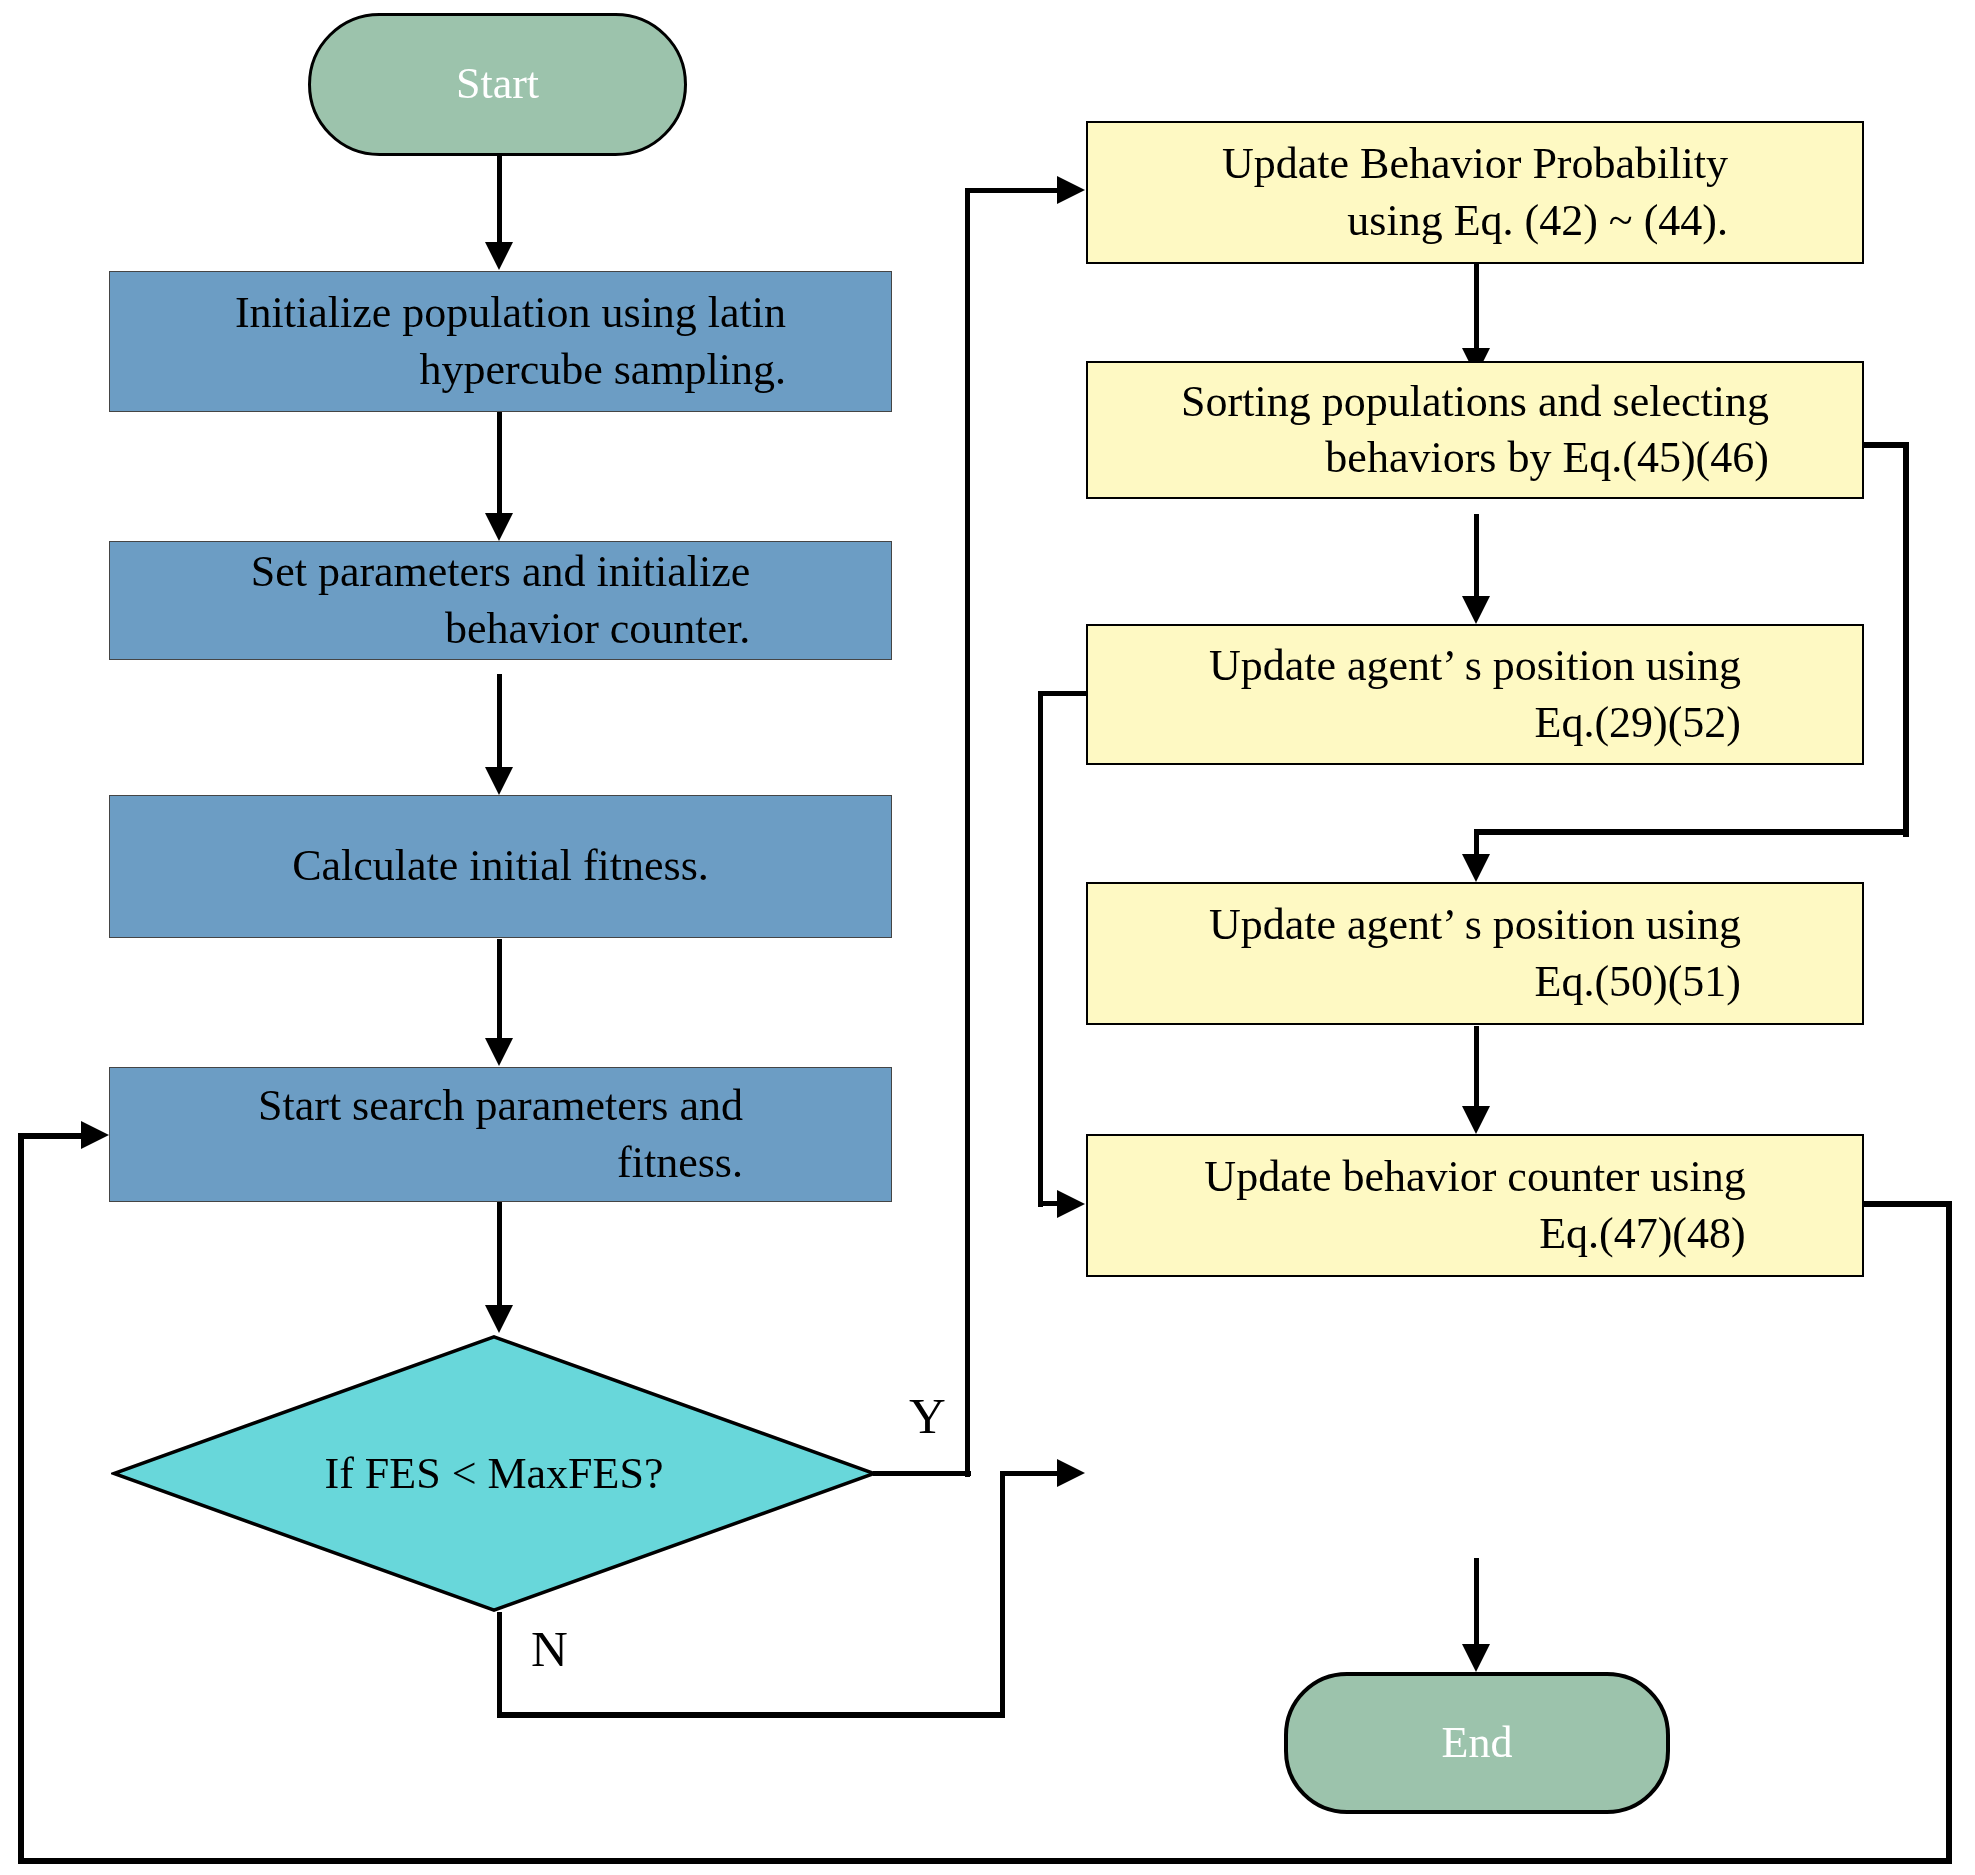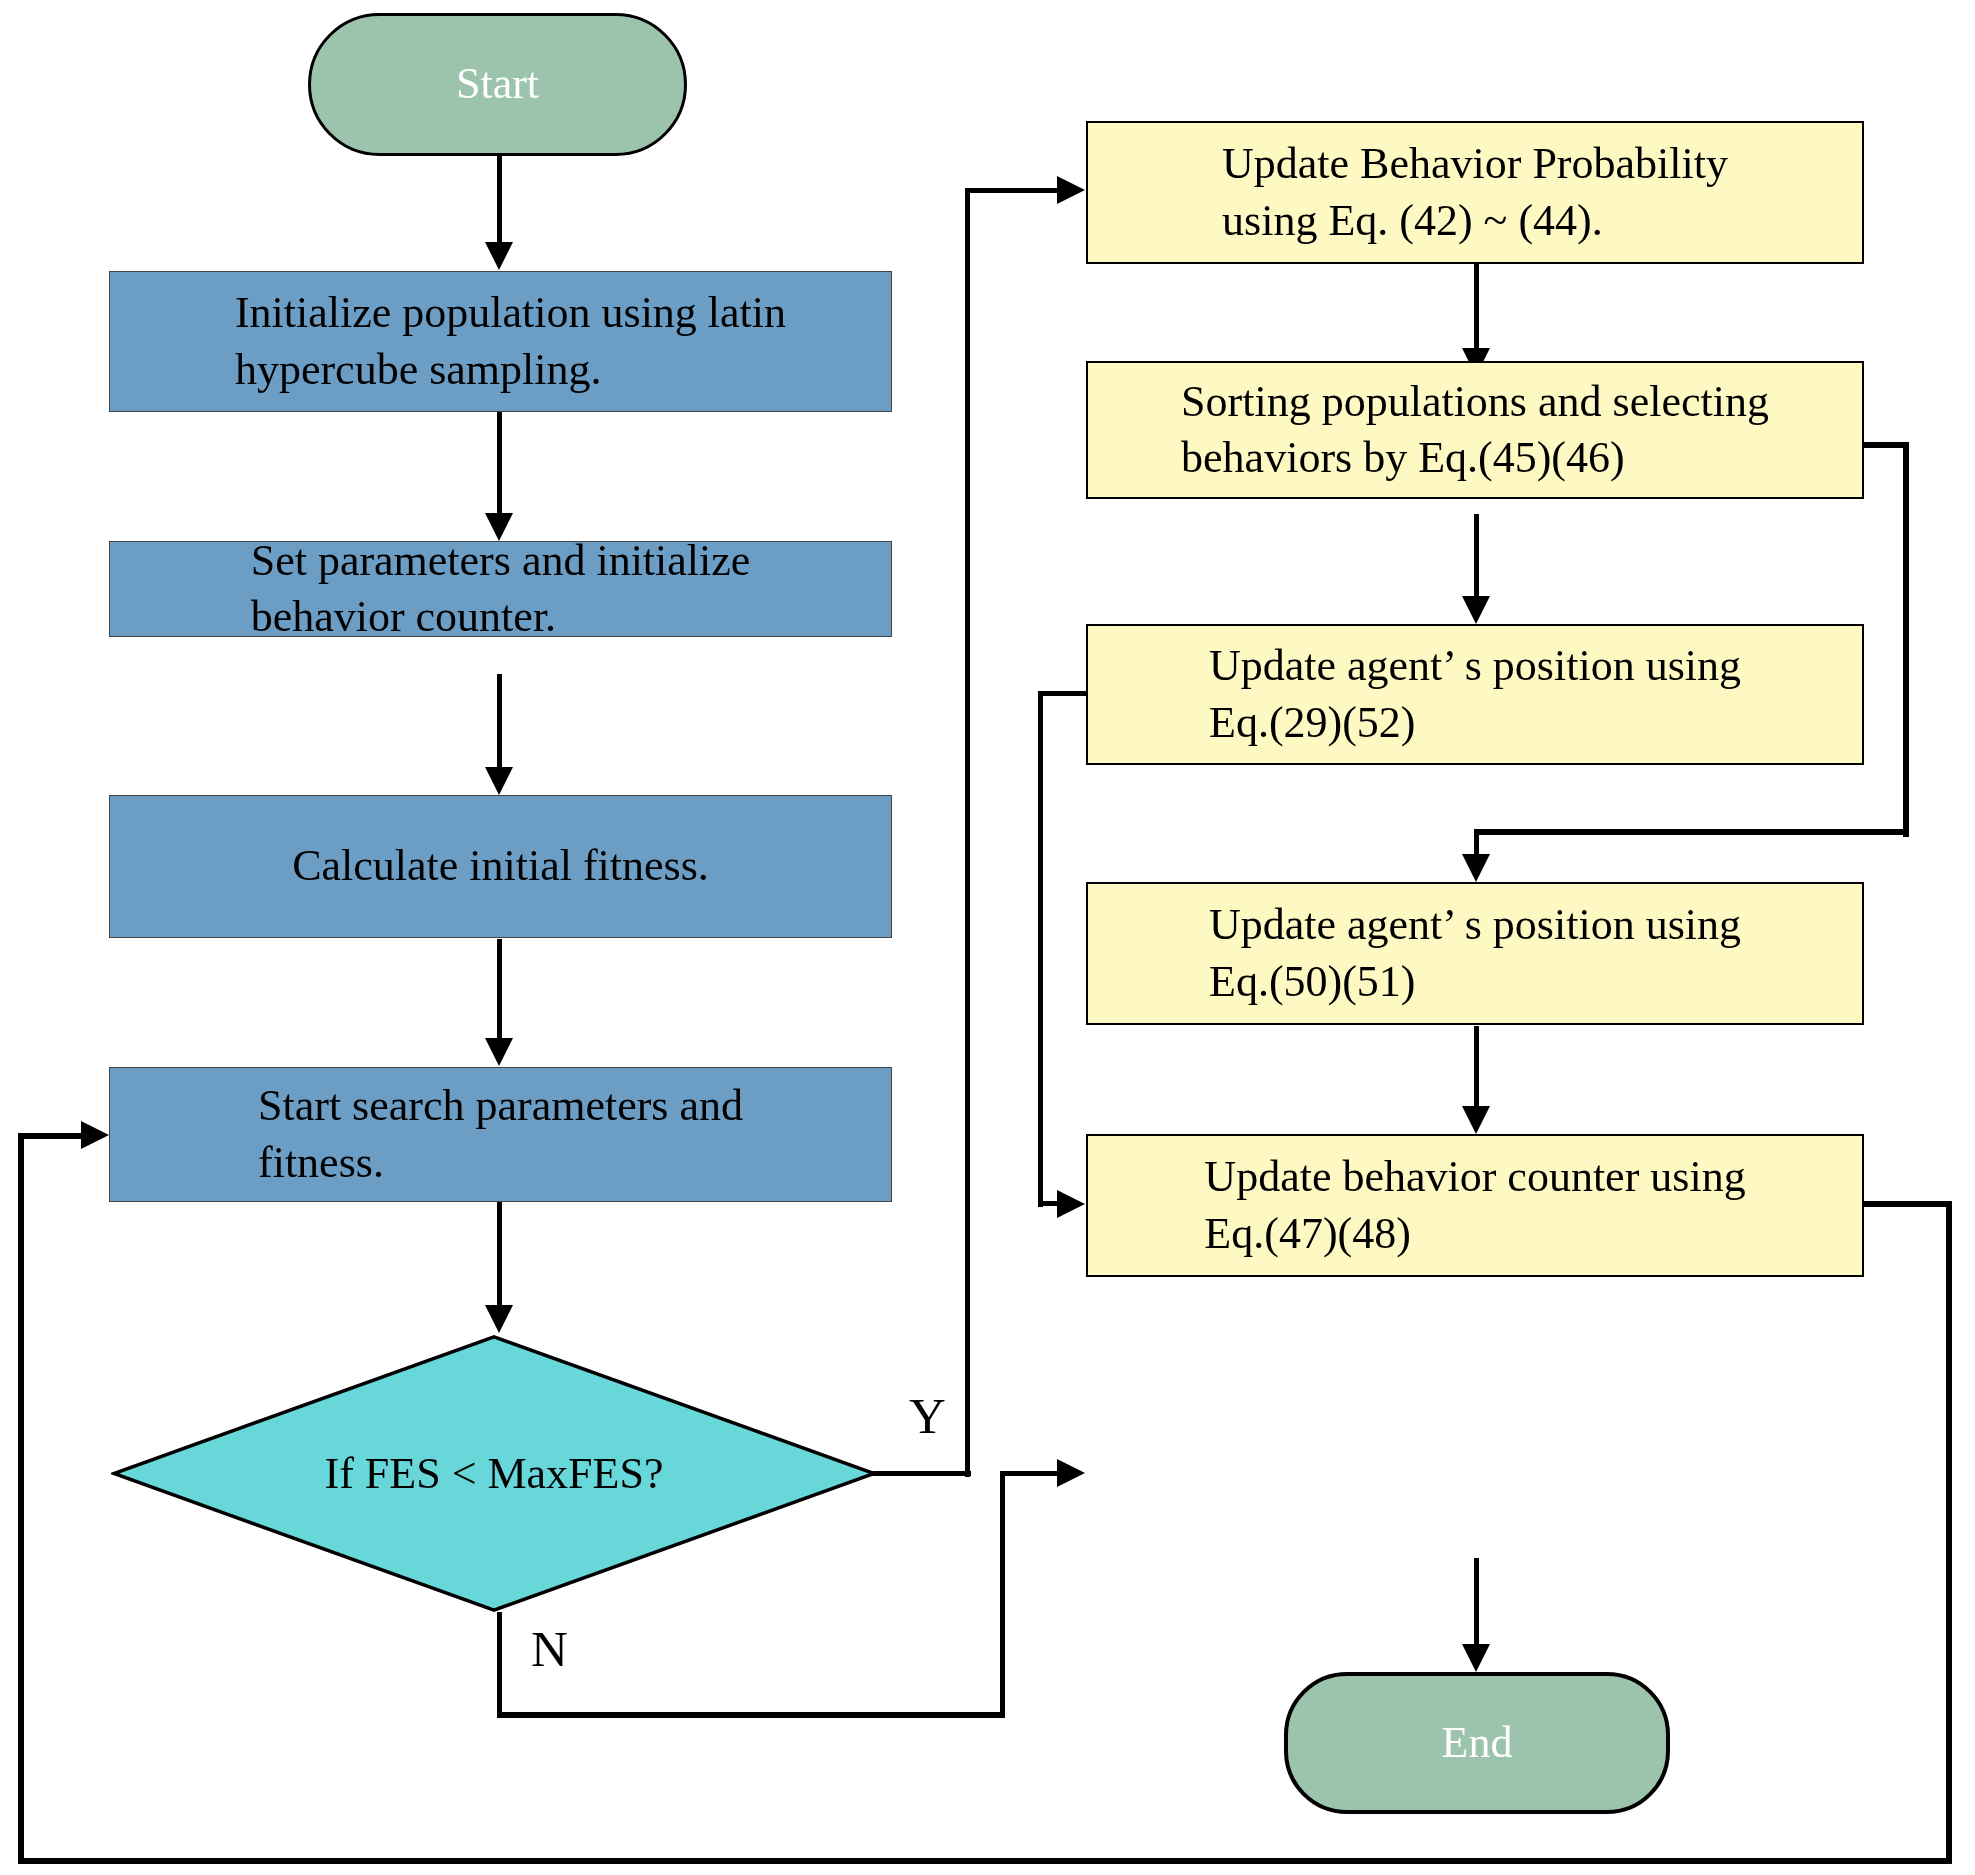--- a/index.html
+++ b/index.html
@@ -1,19 +1,19 @@
 <!DOCTYPE html>
 <html style="font-size:11.2px"><head>
 <meta charset="utf-8">
 <style>
   html,body{margin:0;padding:0;background:#ffffff;}
   #canvas{position:relative;width:1975px;height:1876px;background:#ffffff;overflow:hidden;
           font-family:"Liberation Serif", serif;}
   .node{position:absolute;box-sizing:border-box;display:flex;align-items:center;justify-content:center;
-        text-align:left;color:#000;font-size:44px;line-height:1.28;white-space:pre-line;}
+        text-align:right;color:#000;font-size:44px;line-height:1.28;white-space:pre-line;}
   .proc-blue{background:#6C9DC4;border:1.4px solid #454545;}
   .proc-yellow{background:#fef9c3;border:2.1px solid #000;}
   .pill{background:#9CC3AC;border:3.5px solid #000;color:#fff;}
   .seg{position:absolute;background:#000;}
   .ah-down{position:absolute;width:0;height:0;border-left:14.8px solid transparent;
            border-right:14.8px solid transparent;border-top:28px solid #000;}
   .ah-right{position:absolute;width:0;height:0;border-top:14.8px solid transparent;
             border-bottom:14.8px solid transparent;border-left:28px solid #000;}
   .edge-label{position:absolute;width:63px;text-align:center;font-size:51px;color:#000;}
   .diamond-wrap{position:absolute;left:111px;top:1334px;width:766px;height:279px;}
@@ -82,21 +82,21 @@
   <div class="ah-right" style="left:81px;top:1121px;"></div>
 
   <div class="seg" style="left:1474px;top:1558px;width:4.9px;height:87px;"></div>
   <div class="ah-down" style="left:1462px;top:1644px;"></div>
 
   <div class="node pill" style="left:308px;top:12.6px;width:379px;height:143px;border-radius:72px;">Start</div>
 
   <div class="node proc-blue" style="left:109px;top:271px;width:783px;height:141px;padding-left:20px;">Initialize population using latin
 hypercube sampling.</div>
 
-  <div class="node proc-blue" style="left:109px;top:541px;width:783px;height:96px;">Set parameters and initialize
+  <div class="node proc-blue" style="left:109px;top:541px;width:783px;height:119px;">Set parameters and initialize
 behavior counter.</div>
 
   <div class="node proc-blue" style="left:109px;top:795px;width:783px;height:143px;">Calculate initial fitness.</div>
 
   <div class="node proc-blue" style="left:109px;top:1067px;width:783px;height:135px;">Start search parameters and
 fitness.</div>
 
   <div class="diamond-wrap">
     <svg viewBox="0 0 1090 397">
       <polygon points="545,4 1086,198.5 545,393 4,198.5" fill="#68D7DA" stroke="#000000" stroke-width="5"></polygon>

